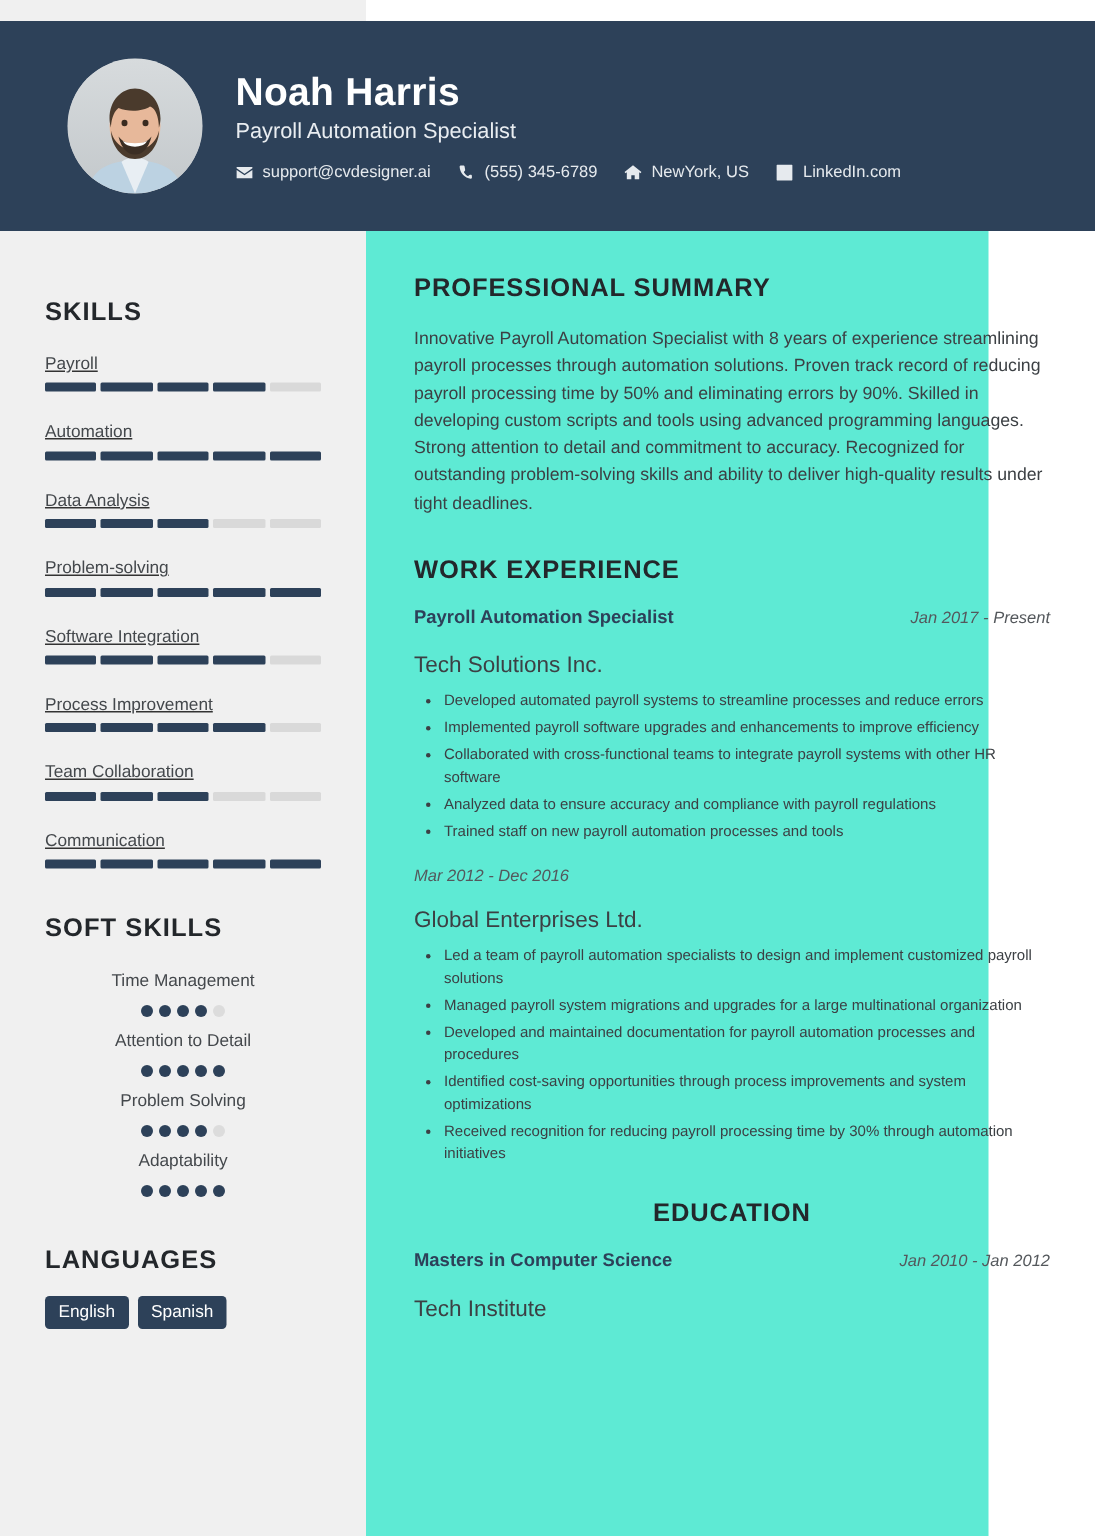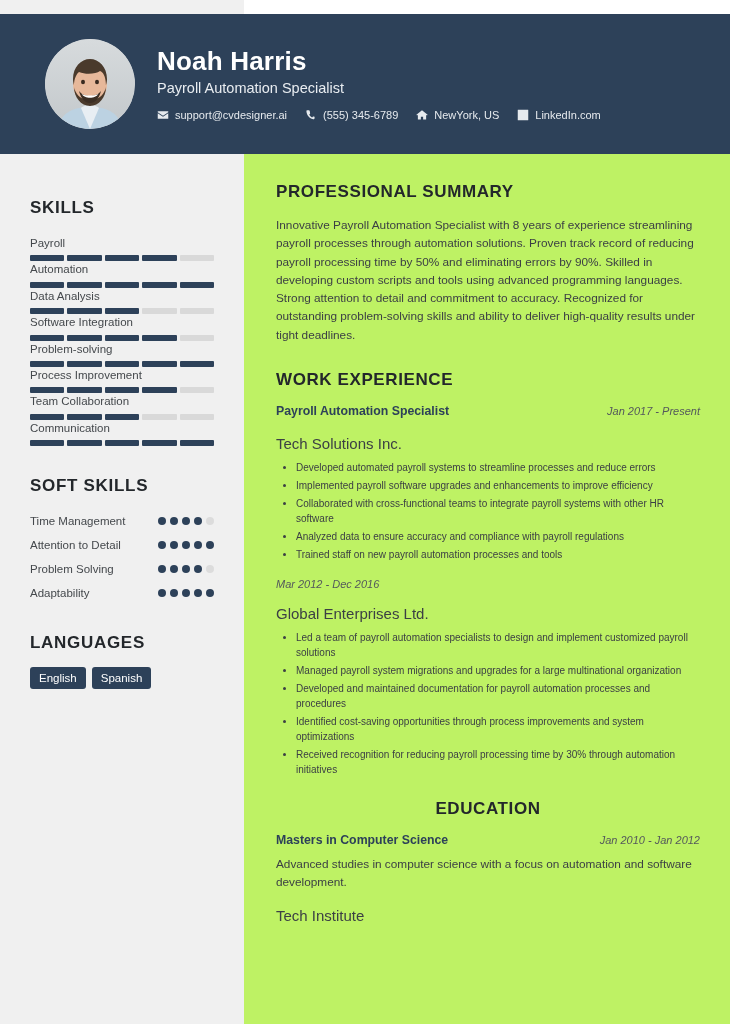--- a/index.html
+++ b/index.html
@@ -9,24 +9,24 @@
   }
   body {
     width: 730px;
     height: 1024px;
     font-family: "Liberation Sans", sans-serif;
     color: #333333;
     overflow: hidden;
     position: relative;
   }
   .page {
-    width: 730px;
+    width: 659px;
     height: 1024px;
     position: relative;
-    background: #bef264;
+    background: #5eead4;
   }
   
   .top-strip {
     position: absolute;
     top: 0; left: 0;
     width: 730px; height: 14px;
     background: #ffffff;
   }
   .top-strip .gray {
     position: absolute;
@@ -116,21 +116,21 @@
     padding: 28px 30px 0 30px;
   }
   .side-head {
     font-size: 17px;
     font-weight: bold;
     letter-spacing: 0.7px;
     color: #23272b;
     margin: 16px 0 18px 0;
     text-transform: uppercase;
   }
-  .skill-row { margin-bottom: 1px; }
+  .skill-row { margin-bottom: 20px; text-decoration: underline; }
   .skill-label {
     font-size: 11.5px;
     color: #44484c;
     margin-bottom: 5px;
     line-height: 1.25;
   }
   .segbar {
     display: flex;
     gap: 3px;
     width: 184px;
@@ -143,20 +143,21 @@
   }
   .segbar .seg.on { background: #2d4159; }
 
   .soft-head { margin-top: 30px; }
   .soft-row {
     display: flex;
     align-items: center;
     justify-content: space-between;
     margin-bottom: 9px;
     gap: 8px;
+    flex-direction: column;
   }
   .soft-label {
     font-size: 11.5px;
     color: #44484c;
     line-height: 1.3;
     max-width: 100px;
   }
   .dots { display: flex; gap: 4px; flex: 0 0 auto; }
   .dots .dot {
     width: 8px; height: 8px;
@@ -355,37 +356,37 @@
         <div class="skill-label">Data Analysis</div>
         <div class="segbar">
             <div class="seg on"></div>
             <div class="seg on"></div>
             <div class="seg on"></div>
             <div class="seg"></div>
             <div class="seg"></div>
           </div>
       </div>
       <div class="skill-row">
+        <div class="skill-label">Problem-solving</div>
+        <div class="segbar">
+            <div class="seg on"></div>
+            <div class="seg on"></div>
+            <div class="seg on"></div>
+            <div class="seg on"></div>
+            <div class="seg on"></div>
+          </div>
+      </div>
+      <div class="skill-row">
         <div class="skill-label">Software Integration</div>
         <div class="segbar">
             <div class="seg on"></div>
             <div class="seg on"></div>
             <div class="seg on"></div>
             <div class="seg on"></div>
             <div class="seg"></div>
-          </div>
-      </div>
-      <div class="skill-row">
-        <div class="skill-label">Problem-solving</div>
-        <div class="segbar">
-            <div class="seg on"></div>
-            <div class="seg on"></div>
-            <div class="seg on"></div>
-            <div class="seg on"></div>
-            <div class="seg on"></div>
           </div>
       </div>
       <div class="skill-row">
         <div class="skill-label">Process Improvement</div>
         <div class="segbar">
             <div class="seg on"></div>
             <div class="seg on"></div>
             <div class="seg on"></div>
             <div class="seg on"></div>
             <div class="seg"></div>
@@ -501,21 +502,20 @@
         </ul>
     </div>
 
     <div class="main-head section-gap">EDUCATION</div>
 
     <div class="edu-entry">
       <div class="entry-top">
         <div class="entry-title">Masters in Computer Science</div>
         <div class="entry-date">Jan 2010 - Jan 2012</div>
       </div>
-      <div class="entry-desc">Advanced studies in computer science with a focus on automation and software development.</div>
     </div>
 
     <div class="edu-entry">
       <div class="entry-sub">Tech Institute</div>
 
     </div>
 
   </div>
 
 </div>

